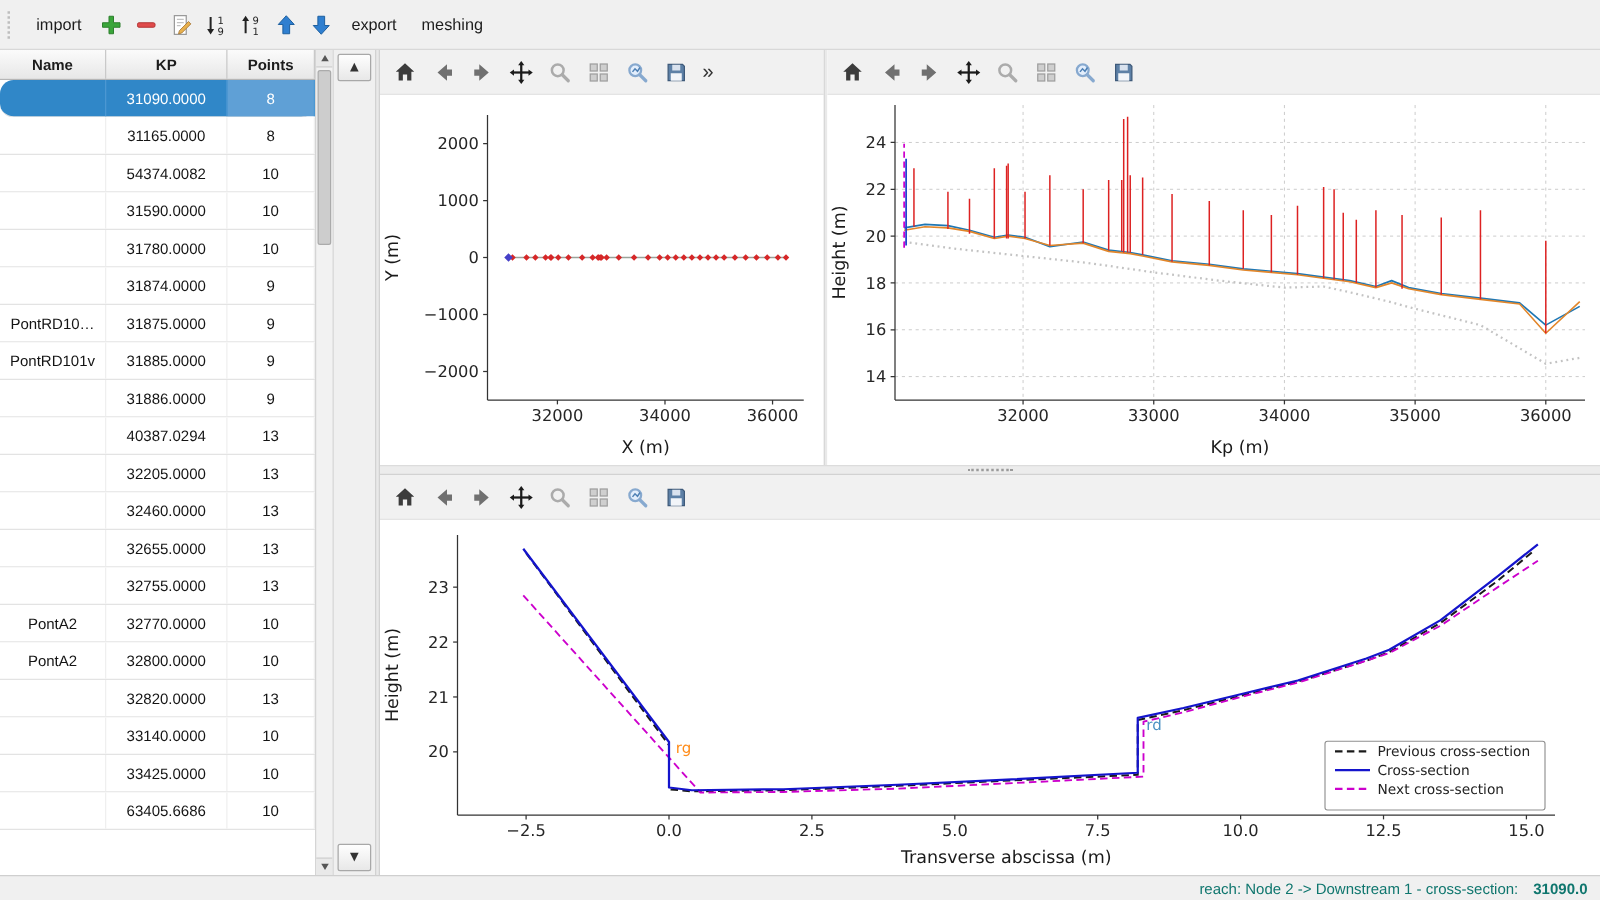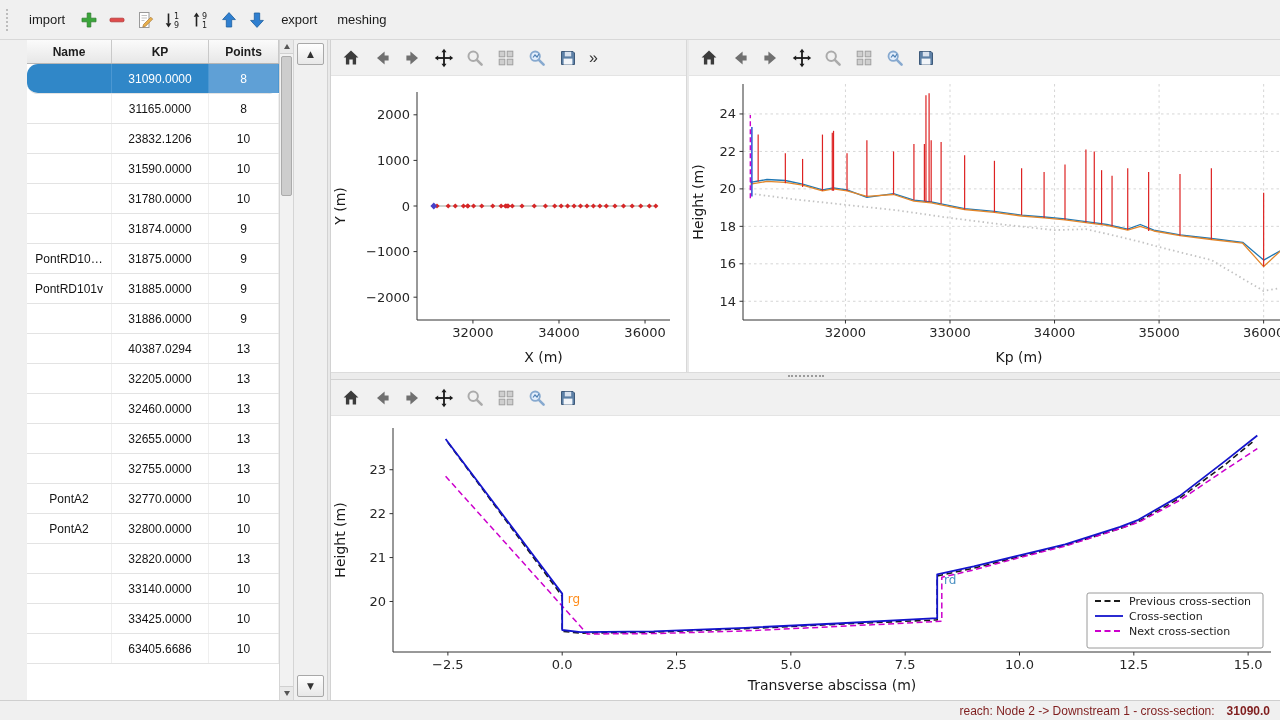--- a/index.html
+++ b/index.html
@@ -7,21 +7,21 @@
   body { font-family:"Liberation Sans","DejaVu Sans",sans-serif; background:#f0f0f0; color:#1c1c1c; }
   .app { width:1280px; height:720px; display:flex; flex-direction:column; }
 
   
   .menubar { flex:0 0 40px; height:40px; background:#f0f0f0; border-bottom:1px solid #d8d8d8;
              display:flex; align-items:center; padding:0 6px; gap:2px; }
   .grip { width:6px; height:22px; border-left:2px dotted #bdbdbd; margin-right:6px; }
   .menu-item { font-size:13px; padding:5px 9px; border-radius:3px; cursor:default; }
   .tool-btn { width:26px; height:26px; display:flex; align-items:center; justify-content:center; border-radius:3px; }
 
-  .content { flex:1; display:flex; min-height:0;padding-left:27px; }
+  .content { flex:1; display:flex; min-height:0; }
 
   
   .left-panel { flex:0 0 300px; width:300px; display:flex; background:#fff; }
   .xs-table { width:252px; font-size:12px; overflow:hidden; background:#fff; }
   .thead { display:grid; grid-template-columns:85px 97px 70px; height:24px;
            background:linear-gradient(#fbfbfb,#e7e7e7); border-bottom:1px solid #b6b6b6; font-weight:bold; }
   .th { display:flex; align-items:center; justify-content:center; border-right:1px solid #c9c9c9; }
   .trow { display:grid; grid-template-columns:85px 97px 70px; height:30px; background:#fff; border-bottom:1px solid #e3e3e3; }
   .td { display:flex; align-items:center; justify-content:center; border-right:1px solid #efefef;
         color:#141414; overflow:hidden; white-space:nowrap; }
@@ -55,21 +55,21 @@
                  display:flex; align-items:center; gap:3px; padding:0 6px; }
   .mpl-btn { width:28px; height:28px; display:flex; align-items:center; justify-content:center; border-radius:3px; }
   .overflow { font-size:16px; color:#333; margin-left:4px; cursor:default; }
   .h-splitter { flex:0 0 8px; height:8px; background:#ececec; border-top:1px solid #dcdcdc; border-bottom:1px solid #d2d2d2;
                 display:flex; align-items:center; justify-content:center; }
   .dots { width:36px; border-top:2px dotted #9a9a9a; }
   .pane.bottom { flex:1; }
   svg.chart { display:block; background:#fff; }
 
   .statusbar { flex:0 0 20px; height:20px; background:#f0f0f0; border-top:1px solid #cfcfcf;
-               font-size:12px; color:#7f1d1d; display:flex; align-items:center; justify-content:flex-end; padding-right:10px; }
+               font-size:12px; color:#0f766e; display:flex; align-items:center; justify-content:flex-end; padding-right:10px; }
   .sb-value { font-weight:bold; margin-left:12px; }
 </style>
 </head>
 <body>
 
 <div class="app">
 
   <div class="menubar" id="menubar">
     <div class="grip"></div>
   <div class="menu-item">import</div>
@@ -134,21 +134,21 @@
             <div class="td">31090.0000</div>
             <div class="td">8</div>
           </div>
           <div class="trow">
             <div class="td"></div>
             <div class="td">31165.0000</div>
             <div class="td">8</div>
           </div>
           <div class="trow">
             <div class="td"></div>
-            <div class="td">23832.1206</div>
+            <div class="td">54374.0082</div>
             <div class="td">10</div>
           </div>
           <div class="trow">
             <div class="td"></div>
             <div class="td">31590.0000</div>
             <div class="td">10</div>
           </div>
           <div class="trow">
             <div class="td"></div>
             <div class="td">31780.0000</div>

